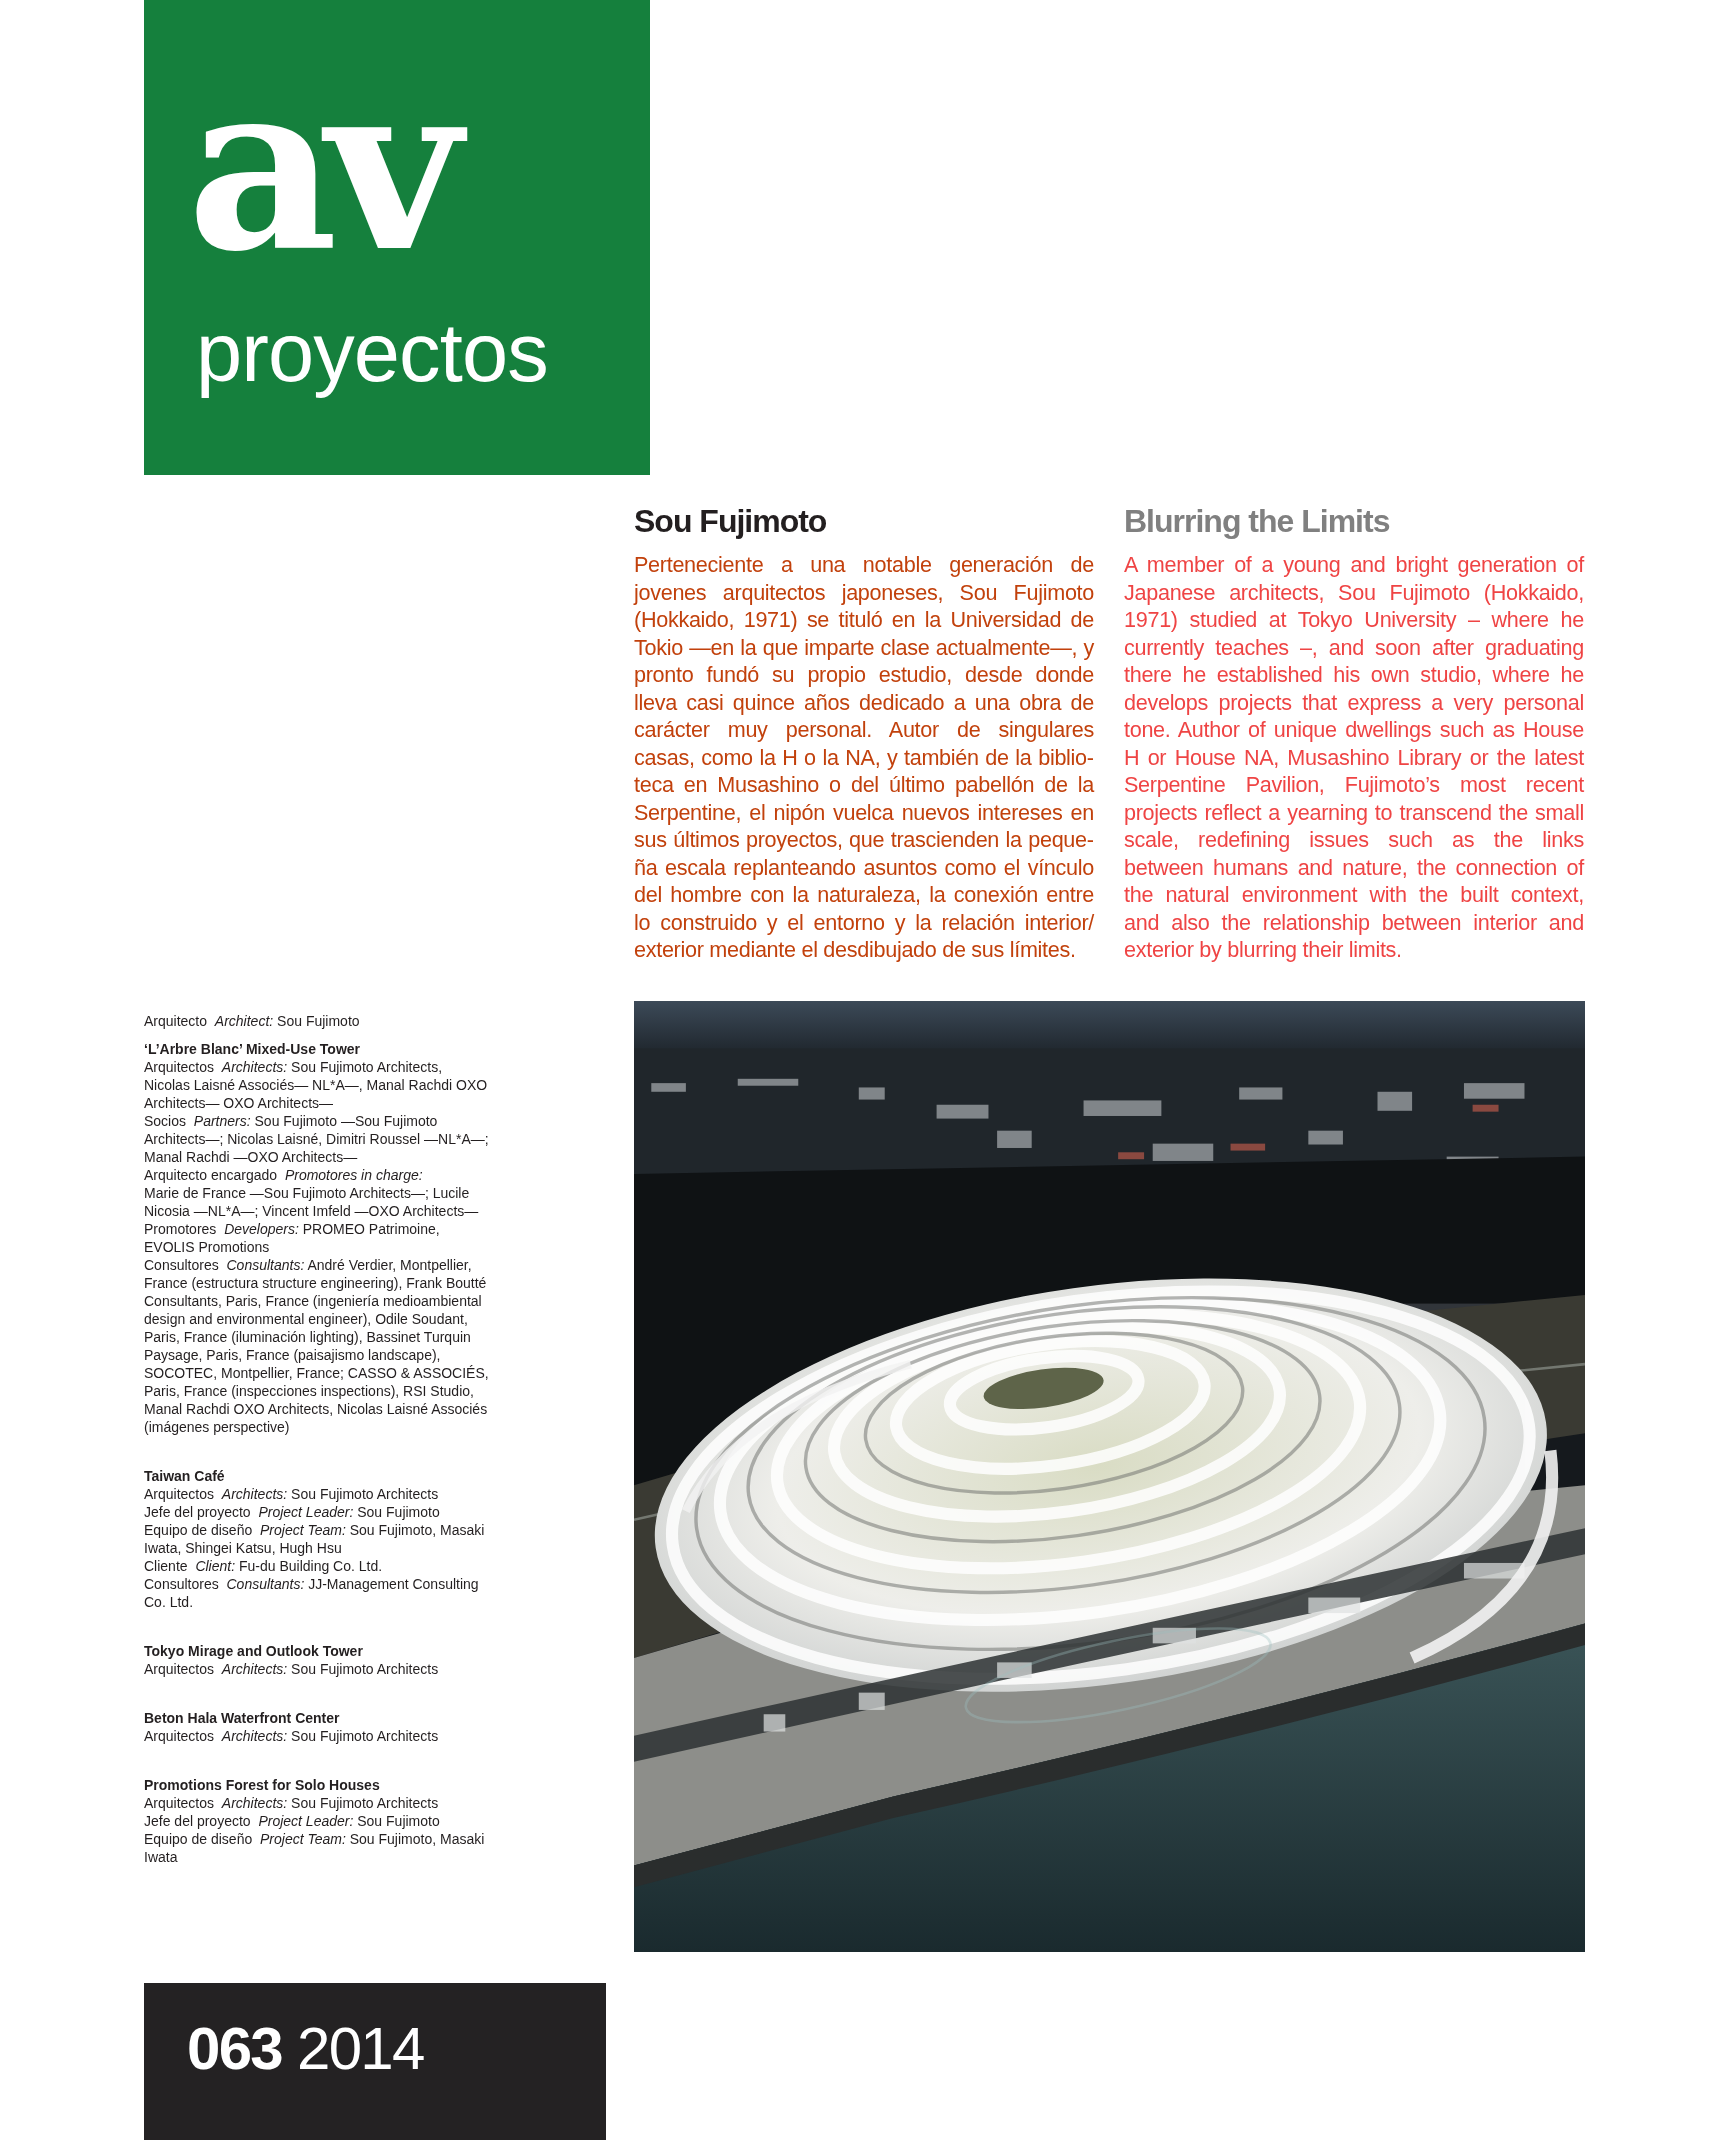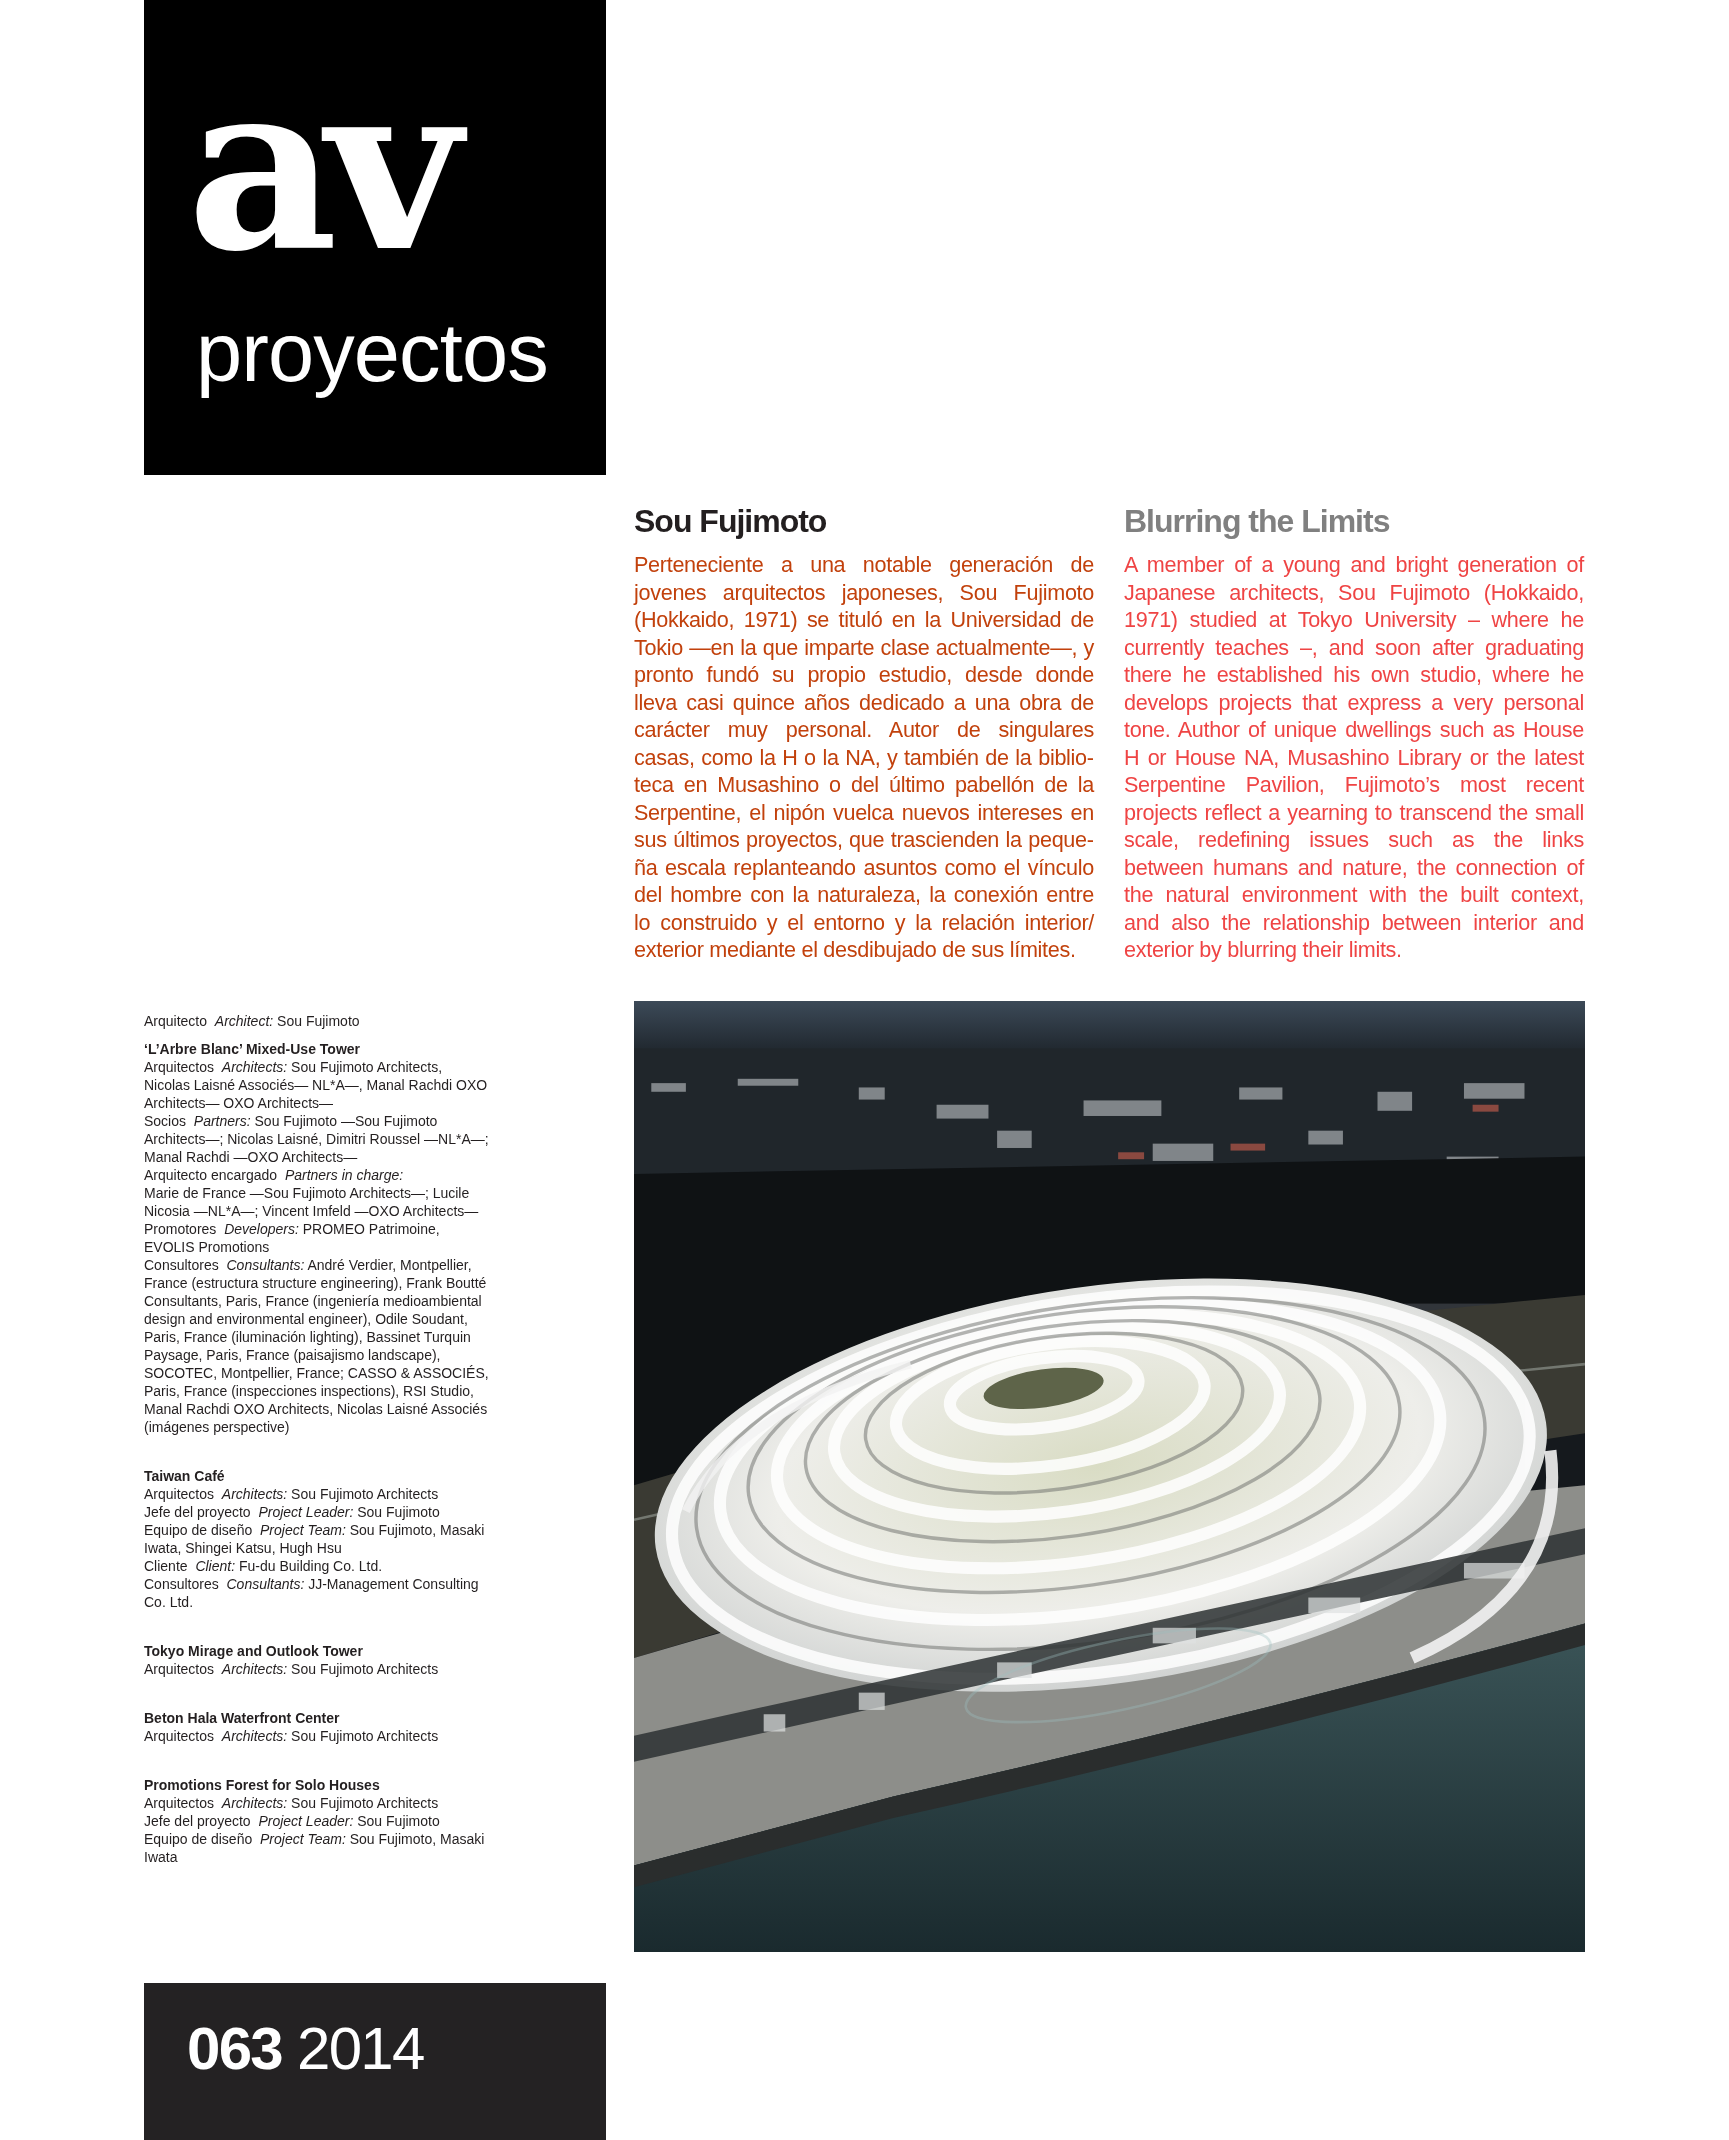--- a/index.html
+++ b/index.html
@@ -1,19 +1,19 @@
 <!DOCTYPE html>
 <html style="font-size:14px"><head>
 <meta charset="utf-8">
 <style>
   html, body { margin: 0; padding: 0; background: #ffffff; }
   body { width: 1729px; height: 2140px; position: relative; overflow: hidden;
          font-family: "Liberation Sans", sans-serif; color: #231f20; }
 
-  .logo-box { position: absolute; left: 144px; top: 0; width: 462px; height: 475px; background: #000000; }
+  .logo-box { position: absolute; left: 144px; top: 0; width: 506px; height: 475px; background: #15803d; }
   .logo-av { position: absolute; left: 43px; top: 50px; font-family: "DejaVu Serif", "Liberation Serif", serif;
              font-weight: bold; font-size: 233px; line-height: 1; color: #ffffff; letter-spacing: -12px; }
   .logo-sub { position: absolute; left: 52px; top: 311px; font-family: "Liberation Sans", sans-serif;
               font-size: 83px; line-height: 1; color: #ffffff; letter-spacing: -0.9px; }
 
   .issue-box { position: absolute; left: 144px; top: 1983px; width: 462px; height: 157px; background: #242223; }
   .issue-text { position: absolute; left: 43px; top: 36px; font-size: 60px; line-height: 1; color: #ffffff; white-space: nowrap; letter-spacing: -1.7px; }
   .issue-text b { font-weight: bold; }
 
   .col { position: absolute; top: 502px; width: 460px; }
@@ -58,21 +58,21 @@
   <div class="blk">
     <span>Arquitecto</span>&nbsp;
     <i>Architect:</i>
     <span>Sou Fujimoto</span>
   </div>
 
   <div class="blk gap">
     <span class="title line">‘L’Arbre Blanc’ Mixed-Use Tower</span>
     <span class="line"><span>Arquitectos</span>&nbsp; <i>Architects:</i> <span>Sou Fujimoto Architects, Nicolas Laisné Associés— NL*A—, Manal Rachdi OXO Architects— OXO Architects—</span></span>
     <span class="line"><span>Socios</span>&nbsp; <i>Partners:</i> <span>Sou Fujimoto —Sou Fujimoto Architects—; Nicolas Laisné, Dimitri Roussel —NL*A—; Manal Rachdi —OXO Architects—</span></span>
-    <span class="line"><span>Arquitecto encargado</span>&nbsp; <i>Partners in charge:</i><br><span>Marie de France —Sou Fujimoto Architects—; Lucile Nicosia —NL*A—; Vincent Imfeld —OXO Architects—</span></span>
+    <span class="line"><span>Arquitecto encargado</span>&nbsp; <i>Promotores in charge:</i><br><span>Marie de France —Sou Fujimoto Architects—; Lucile Nicosia —NL*A—; Vincent Imfeld —OXO Architects—</span></span>
     <span class="line"><span>Promotores</span>&nbsp; <i>Developers:</i> <span>PROMEO Patrimoine, EVOLIS Promotions</span></span>
     <span class="line"><span>Consultores</span>&nbsp; <i>Consultants:</i> <span>André Verdier, Montpellier, France (estructura structure engineering), Frank Boutté Consultants, Paris, France (ingeniería medioambiental design and environmental engineer), Odile Soudant, Paris, France (iluminación lighting), Bassinet Turquin Paysage, Paris, France (paisajismo landscape), SOCOTEC, Montpellier, France; CASSO &amp; ASSOCIÉS, Paris, France (inspecciones inspections), RSI Studio, Manal Rachdi OXO Architects, Nicolas Laisné Associés (imágenes perspective)</span></span>
   </div>
 
   <div class="blk gap">
     <span class="title line">Taiwan Café</span>
     <span class="line"><span>Arquitectos</span>&nbsp; <i>Architects:</i> <span>Sou Fujimoto Architects</span></span>
     <span class="line"><span>Jefe del proyecto</span>&nbsp; <i>Project Leader:</i> <span>Sou Fujimoto</span></span>
     <span class="line"><span>Equipo de diseño</span>&nbsp; <i>Project Team:</i> <span>Sou Fujimoto, Masaki Iwata, Shingei Katsu, Hugh Hsu</span></span>
     <span class="line"><span>Cliente</span>&nbsp; <i>Client:</i> <span>Fu-du Building Co. Ltd.</span></span>

